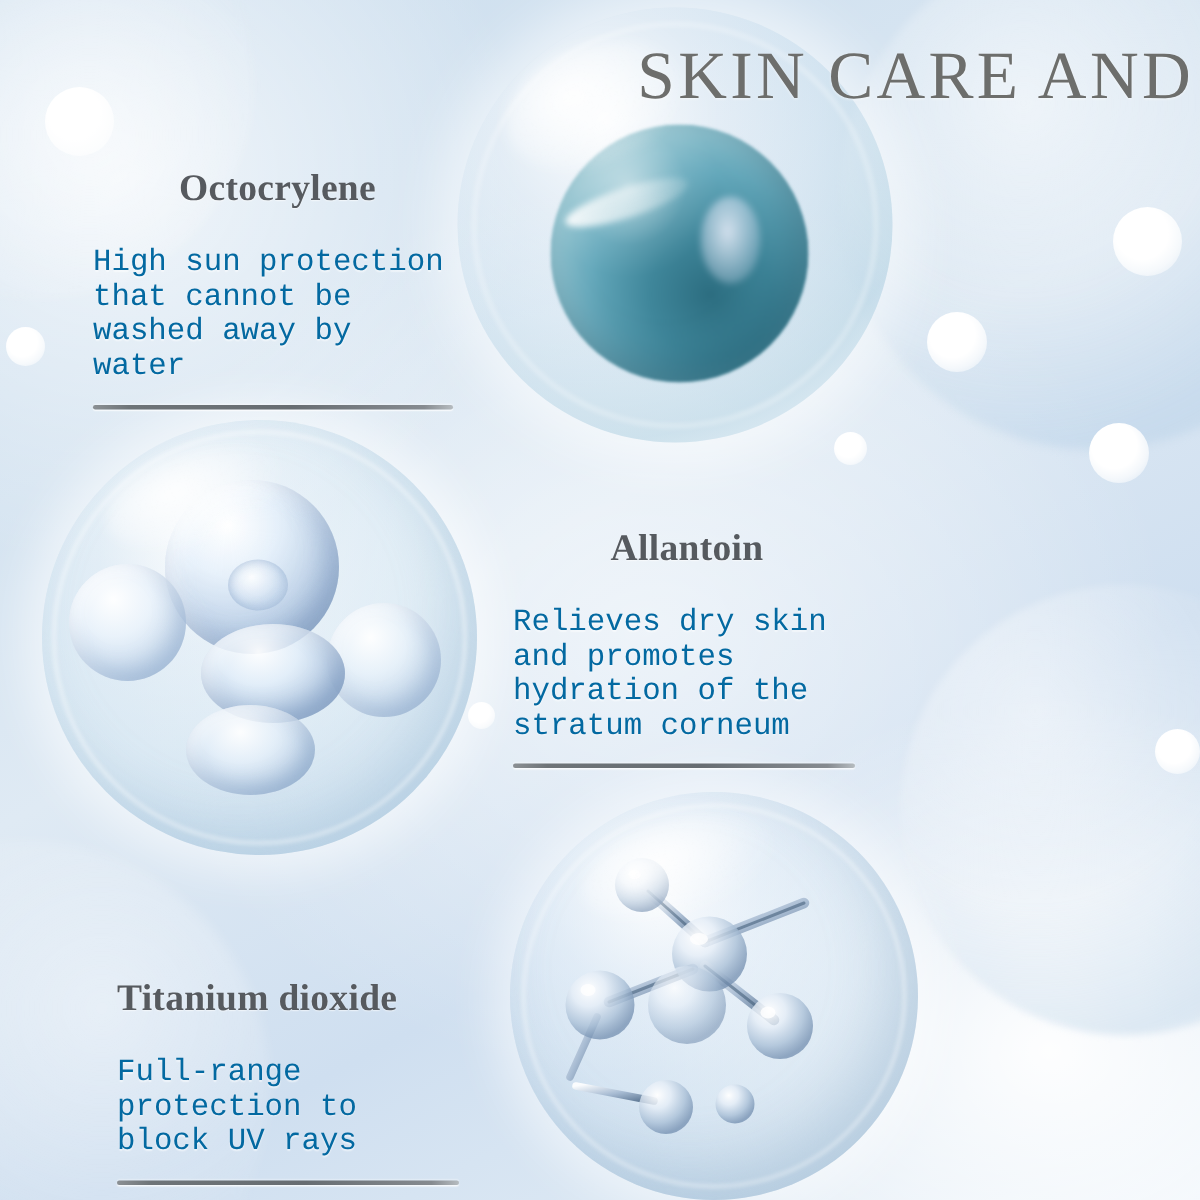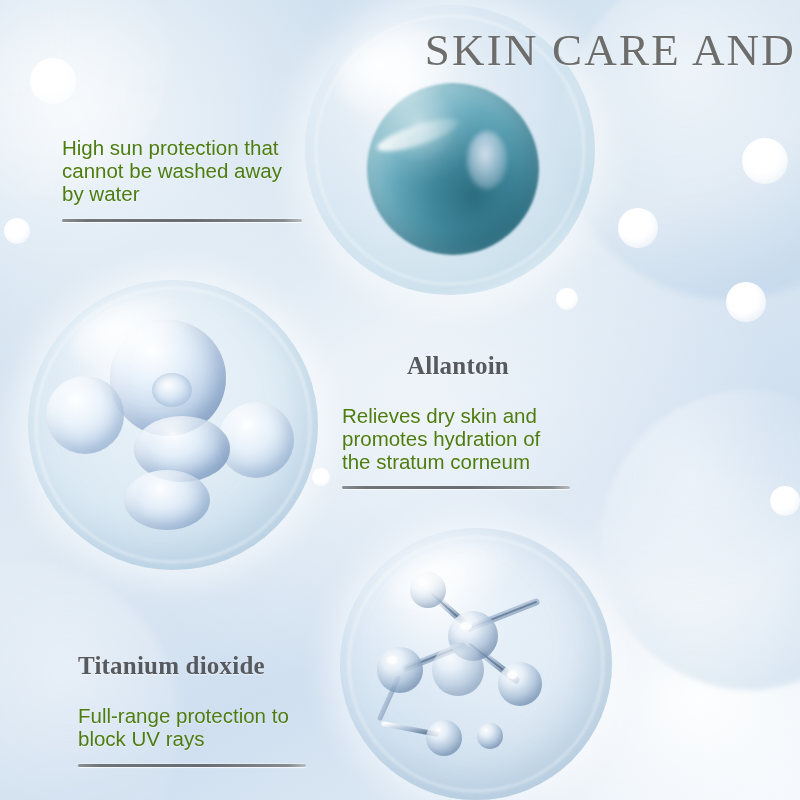--- a/index.html
+++ b/index.html
@@ -159,24 +159,24 @@
   .info h2 {
     font-family:"Liberation Serif", serif;
     font-weight:bold;
     font-size:25px;
     color:#565a5f;
     letter-spacing:.2px;
     text-shadow:0 1px 1px rgba(255,255,255,.6);
     margin-bottom:3px;
   }
   .info p {
-    font-family:Liberation Sans, sans-serif;
+    font-family:Liberation Mono, monospace;
     font-size:20.5px;
     line-height:23px;
-    color:#4d7c0f;
+    color:#0369a1;
     text-shadow:0 1px 1px rgba(255,255,255,.55);
     margin-top:24px;
   }
   .rule {
     height:3px;
     background:linear-gradient(90deg,#8b9094 0%, #6e7478 10%, #676d72 55%, #868b90 92%, #b6bcc0 100%);
     border-radius:2px;
     box-shadow:0 1px 1px rgba(255,255,255,.8), 0 -1px 1px rgba(255,255,255,.35);
   }
 
@@ -281,20 +281,21 @@
     </svg>
     <div class="b-mol-gloss"></div>
     <div class="b-mol-rim"></div>
   </div>
 
   <div class="title">
     <div>SKIN CARE AND</div>
   </div>
 
   <div class="info blk-1">
+    <h2>Octocrylene</h2>
     <p>High sun protection that cannot be washed away by water</p>
     <div class="rule"></div>
   </div>
 
   <div class="info blk-2">
     <h2>Allantoin</h2>
     <p>Relieves dry skin and promotes hydration of the stratum corneum</p>
     <div class="rule"></div>
   </div>
 

